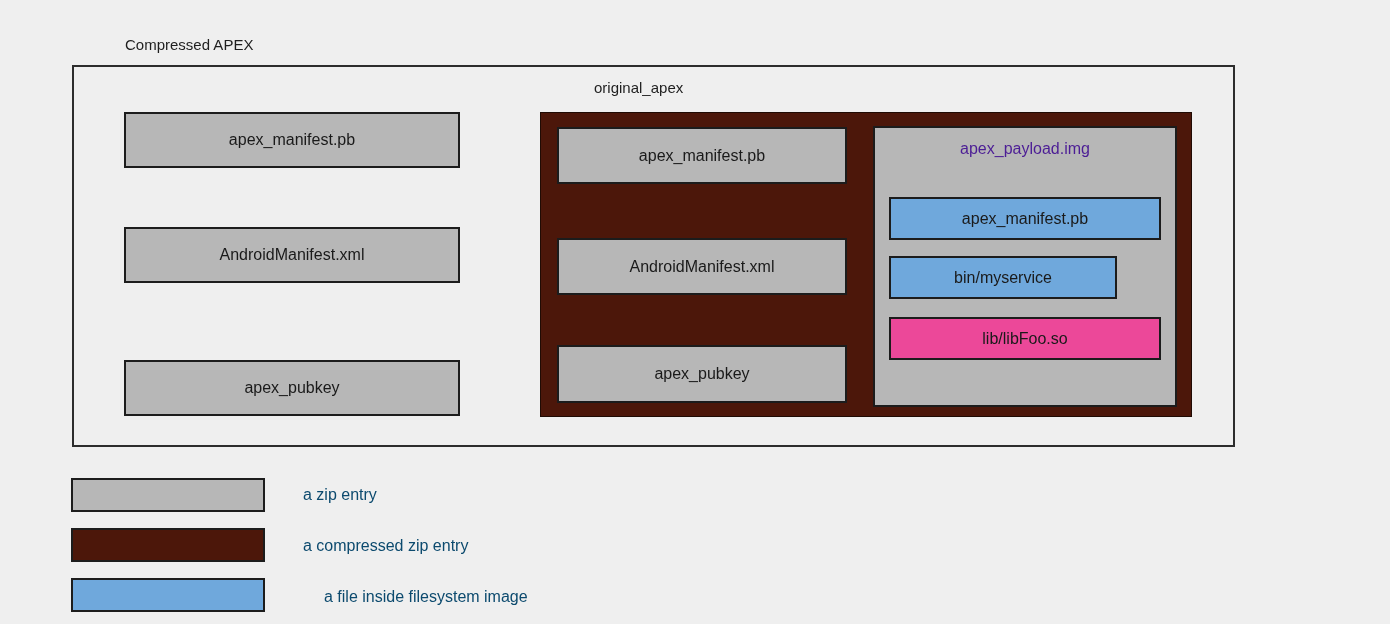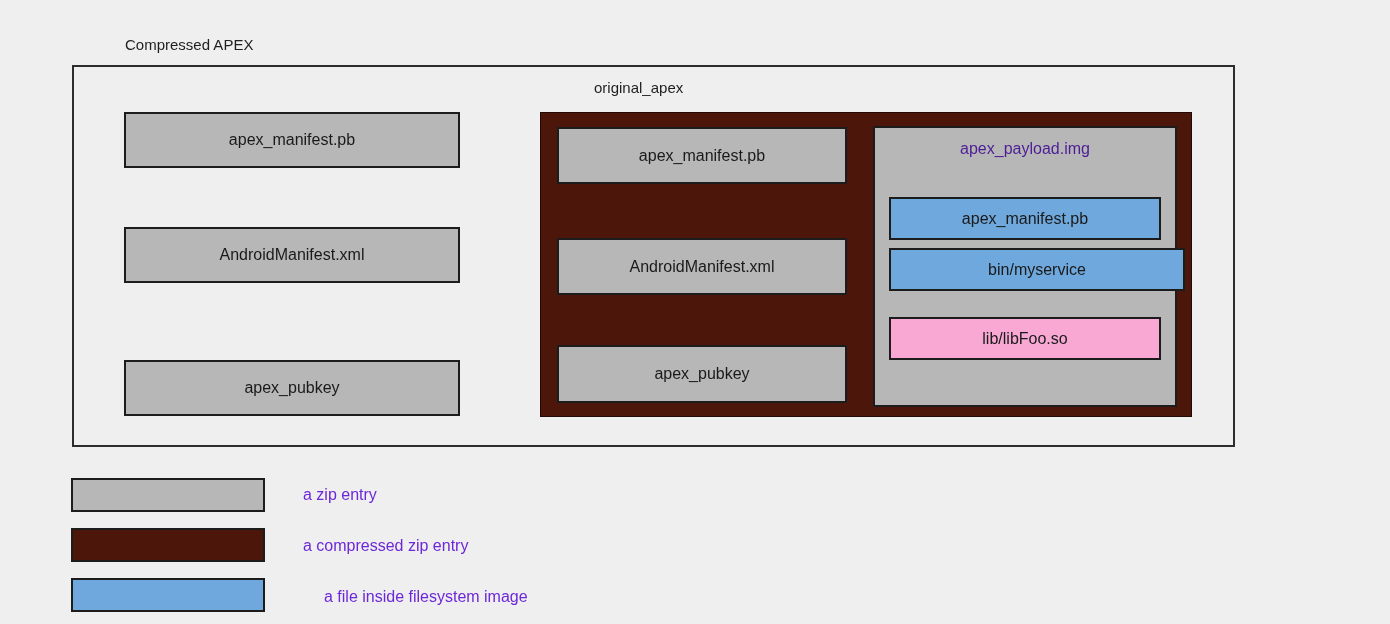--- a/index.html
+++ b/index.html
@@ -64,36 +64,36 @@
   }
   .payload-title {
     position: absolute;
     left: 873px; top: 140px;
     width: 304px;
     text-align: center;
     font-size: 16px;
     color: #4c1d95;
   }
   .file-1 { left: 889px; top: 197px; width: 272px; height: 43px; }
-  .file-2 { left: 889px; top: 248px; width: 296px; height: 43px; }
+  .file-2 { left: 889px; top: 256px; width: 228px; height: 43px; }
   .file-3 { left: 889px; top: 317px; width: 272px; height: 43px; }
 
   .legend-swatch {
     position: absolute;
     left: 71px;
     width: 194px; height: 34px;
     border: 2px solid #1c1c1c;
   }
   .swatch-1 { top: 478px; }
   .swatch-2 { top: 528px; }
   .swatch-3 { top: 578px; }
   .legend-label {
     position: absolute;
     font-size: 16px;
-    color: #6d28d9;
+    color: #0c4a6e;
     white-space: nowrap;
   }
   .legend-label-1 { left: 303px; top: 486px; }
   .legend-label-2 { left: 303px; top: 537px; }
   .legend-label-3 { left: 289px; top: 588px; margin-left: 35px; }
 </style>
 </head>
 <body>
 
 <div class="canvas">
@@ -112,21 +112,21 @@
 
   <div class="entry-box zip-mid-1" style="background-color: rgb(183, 183, 183);">apex_manifest.pb</div>
   <div class="entry-box zip-mid-2" style="background-color: rgb(183, 183, 183);">AndroidManifest.xml</div>
   <div class="entry-box zip-mid-3" style="background-color: rgb(183, 183, 183);">apex_pubkey</div>
 
   <div class="payload-box" style="background-color: rgb(183, 183, 183);"></div>
   <div class="payload-title">apex_payload.img</div>
 
   <div class="entry-box file-1" style="background-color: rgb(111, 168, 220);">apex_manifest.pb</div>
   <div class="entry-box file-2" style="background-color: rgb(111, 168, 220);">bin/myservice</div>
-  <div class="entry-box file-3" style="background-color: #f9a8d4;">lib/libFoo.so</div>
+  <div class="entry-box file-3" style="background-color: #ec4899;">lib/libFoo.so</div>
 
   <div class="legend-swatch swatch-1" style="background-color: rgb(183, 183, 183);"></div>
   <div class="legend-label legend-label-1">a zip entry</div>
 
   <div class="legend-swatch swatch-2" style="background-color: rgb(76, 23, 10);"></div>
   <div class="legend-label legend-label-2">a compressed zip entry</div>
 
   <div class="legend-swatch swatch-3" style="background-color: rgb(111, 168, 220);"></div>
   <div class="legend-label legend-label-3">a file inside filesystem image</div>
 

